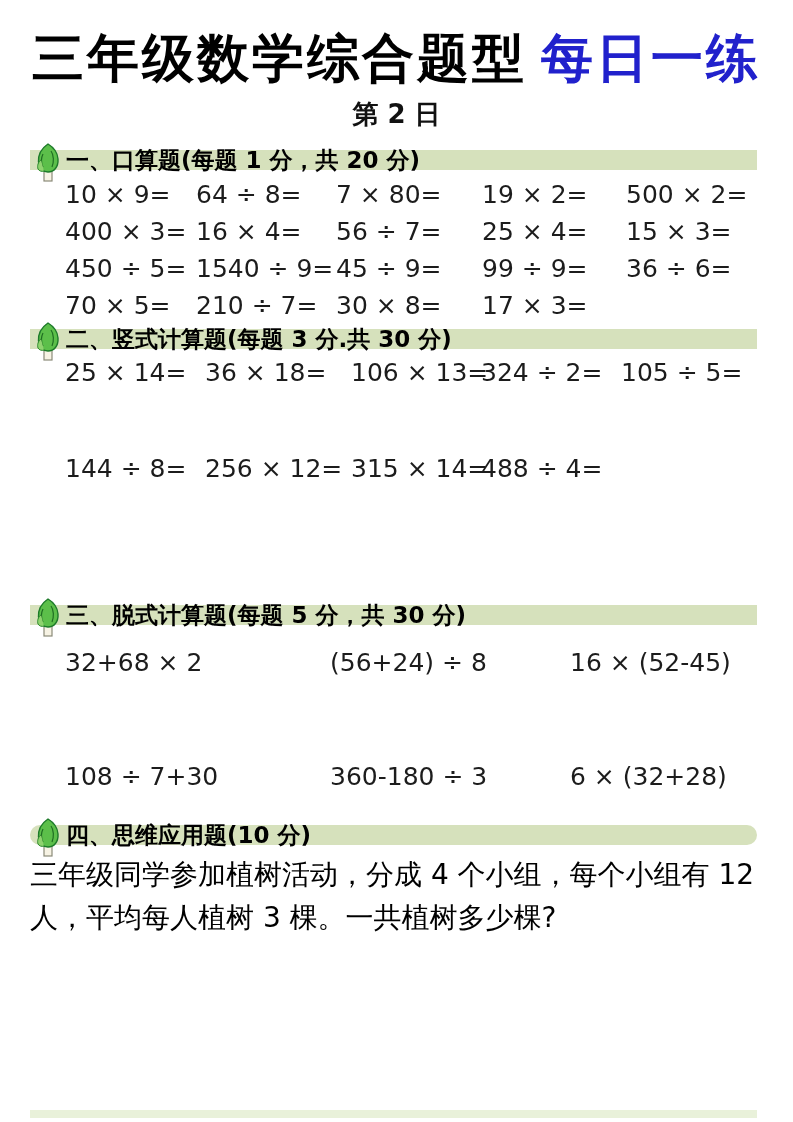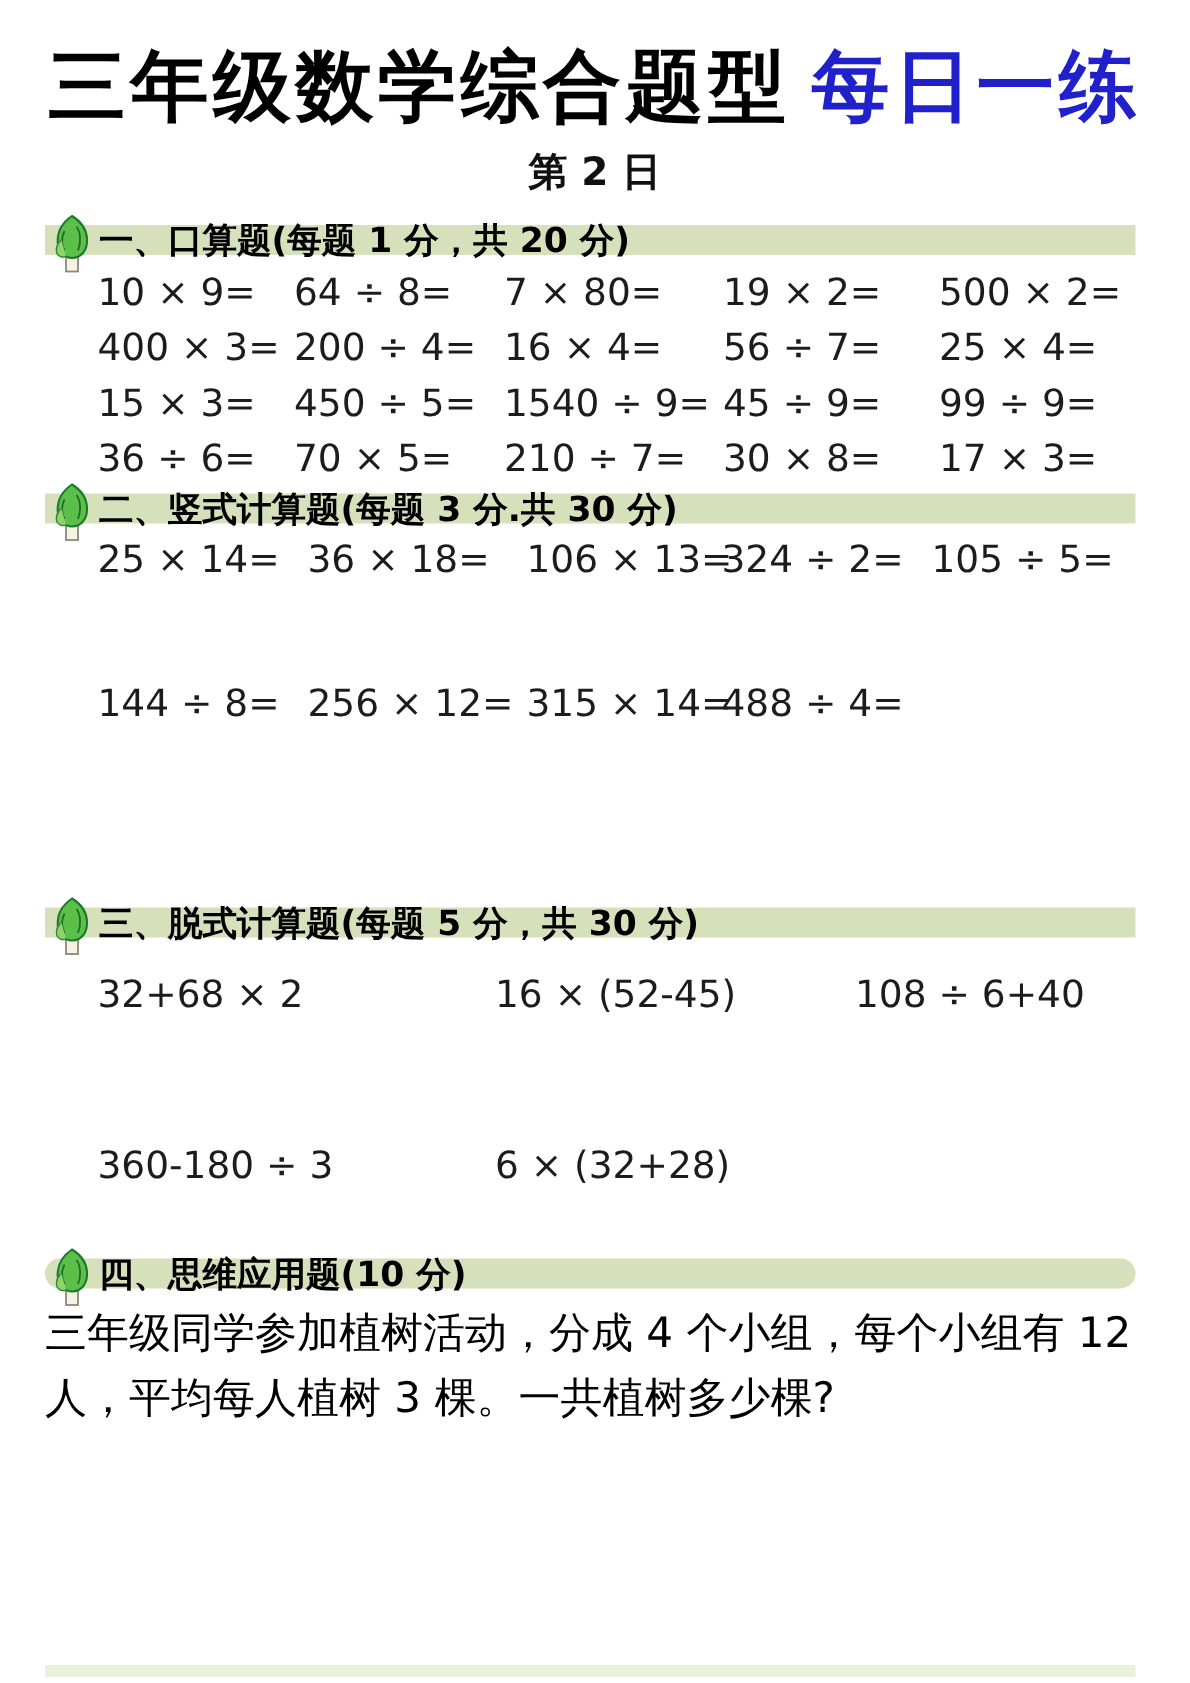--- a/index.html
+++ b/index.html
@@ -49,21 +49,21 @@
   .band .tree{
     position:absolute;
     left:4px;
     top:-8px;
     width:28px;
     height:42px;
   }
   .band-1{margin-top:18px;}
   .band-2{margin-top:5px;}
   .band-3{margin-top:118px;}
-  .band-4{margin-top:44px;border-radius:13px;}
+  .band-4{margin-top:30px;border-radius:13px;}
   
   .grid{
     display:grid;
     margin:6px 30px 0 65px;
     font-size:25px;
     color:#1c1c1c;
     font-family:"DejaVu Sans", sans-serif;
   }
   .grid .cell{white-space:nowrap;}
   .grid-oral{
@@ -118,21 +118,20 @@
     <span>一、口算题(每题 1 分，共 20 分)</span>
   </div>
 
   <div class="grid grid-oral">
     <div class="cell">10 × 9=</div>
     <div class="cell">64 ÷ 8=</div>
     <div class="cell">7 × 80=</div>
     <div class="cell">19 × 2=</div>
     <div class="cell">500 × 2=</div>
     <div class="cell">400 × 3=</div>
-    <div class="cell">200 ÷ 4=</div>
     <div class="cell">16 × 4=</div>
     <div class="cell">56 ÷ 7=</div>
     <div class="cell">25 × 4=</div>
     <div class="cell">15 × 3=</div>
     <div class="cell">450 ÷ 5=</div>
     <div class="cell">1540 ÷ 9=</div>
     <div class="cell">45 ÷ 9=</div>
     <div class="cell">99 ÷ 9=</div>
     <div class="cell">36 ÷ 6=</div>
     <div class="cell">70 × 5=</div>
@@ -170,22 +169,23 @@
       <path d="M14 2 C8 6 4 12 4.5 20 C5 26 9 30 14 30 C20 30 24.5 25 24 17 C23.5 10 19 5 14 2 Z" fill="#5cbf4a" stroke="#1d7a2a" stroke-width="1.4"></path>
       <path d="M9 12 C7 16 7 21 9 25" fill="none" stroke="#1f6e22" stroke-width="1.2"></path>
       <path d="M17 9 C20 13 20 20 18 25" fill="none" stroke="#1f6e22" stroke-width="1.2"></path>
       <path d="M7 18 C4 20 3 24 4 27 C5 29 8 30 10 29" fill="#8fd36f" stroke="#2e8b2e" stroke-width="1"></path>
     </svg>
     <span>三、脱式计算题(每题 5 分，共 30 分)</span>
   </div>
 
   <div class="grid grid-stepwise">
     <div class="cell">32+68 × 2</div>
+    <div class="cell">(56+24) ÷ 8</div>
     <div class="cell">16 × (52-45)</div>
-    <div class="cell">108 ÷ 6+40</div>
+    <div class="cell">108 ÷ 7+30</div>
     <div class="cell">360-180 ÷ 3</div>
     <div class="cell">6 × (32+28)</div>
   </div>
 
   <div class="band band-4">
     <svg class="tree" viewBox="0 0 28 42" xmlns="http://www.w3.org/2000/svg">
       <rect x="10" y="29" width="8" height="10" fill="#f7f3e4" stroke="#8a8a78" stroke-width="1.2"></rect>
       <path d="M14 2 C8 6 4 12 4.5 20 C5 26 9 30 14 30 C20 30 24.5 25 24 17 C23.5 10 19 5 14 2 Z" fill="#5cbf4a" stroke="#1d7a2a" stroke-width="1.4"></path>
       <path d="M9 12 C7 16 7 21 9 25" fill="none" stroke="#1f6e22" stroke-width="1.2"></path>
       <path d="M17 9 C20 13 20 20 18 25" fill="none" stroke="#1f6e22" stroke-width="1.2"></path>

